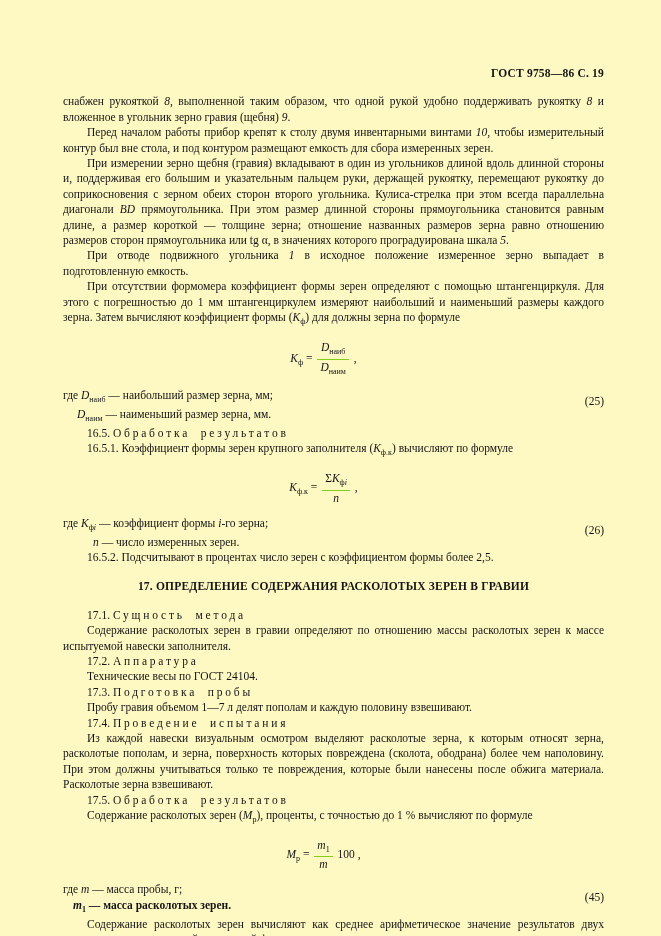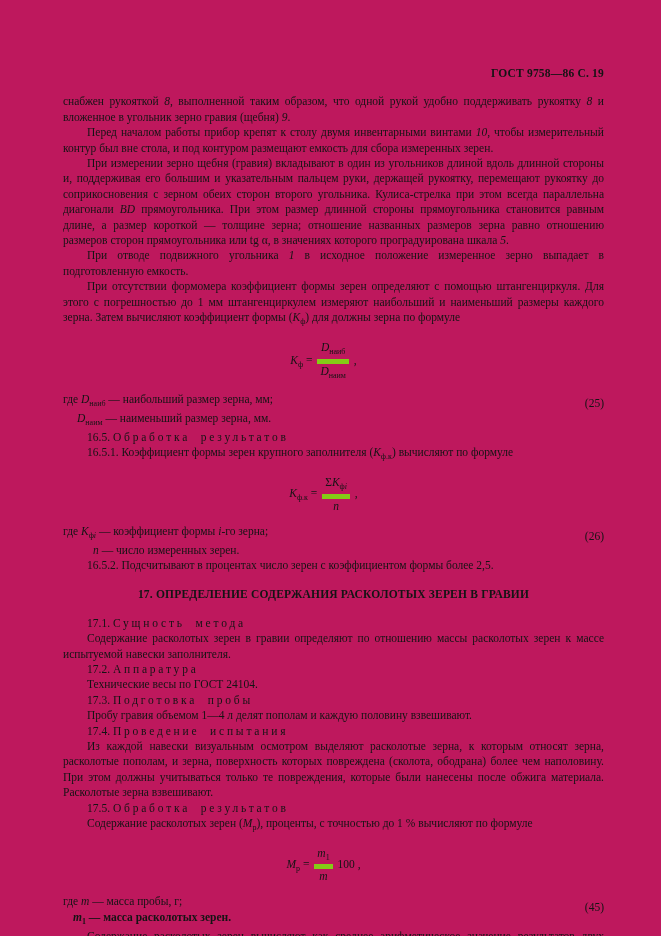--- a/index.html
+++ b/index.html
@@ -1,20 +1,20 @@
 <!DOCTYPE html>
 <html><head>
 <meta charset="utf-8">
 <style>
   html, body { margin:0; padding:0; background:#e8e8e8; }
   .page {
     position: relative;
     width: 661px; height: 936px;
     margin: 0 auto;
-    background: #be185d;
+    background: #fef9c3;
     color: #141414;
     font-family: "Liberation Serif", "DejaVu Serif", serif;
     font-size: 11.5px;
     line-height: 15.4px;
     overflow: hidden;
     box-sizing: border-box;
     padding: 66px 57px 0 63px;
   }
   .header {
     font-weight: bold;
@@ -45,21 +45,21 @@
     margin: 12px 0 11px 0;
     padding-right: 20px;
   }
   .frac {
     display: inline-block;
     vertical-align: middle;
     text-align: center;
     margin: 0 2px;
     line-height: 13px;
   }
-  .frac .num { display: block; border-bottom: 5px solid #84cc16; padding: 0 3px 1px 3px; }
+  .frac .num { display: block; border-bottom: 1px solid #84cc16; padding: 0 3px 1px 3px; }
   .frac .den { display: block; padding: 1px 3px 0 3px; }
   .eqnum {
     position: absolute;
     right: 0; top: 50%;
     transform: translateY(-50%);
     margin-top: 43px;
   }
   .eq { white-space: nowrap; }
 </style>
 </head>
@@ -95,21 +95,21 @@
   <div class="where c26"><span class="rt-i">n</span><span> — число измеренных зерен.</span></div>
   <p class="para"><span>16.5.2. Подсчитывают в процентах число зерен с коэффициентом формы более 2,5.</span></p>
 
   <div class="chapter-heading">17. ОПРЕДЕЛЕНИЕ СОДЕРЖАНИЯ РАСКОЛОТЫХ ЗЕРЕН В ГРАВИИ</div>
 
   <p class="para"><span>17.1. </span><span class="rt-sp">Сущность метода</span></p>
   <p class="para"><span>Содержание расколотых зерен в гравии определяют по отношению массы расколотых зерен к массе испытуемой навески заполнителя.</span></p>
   <p class="para"><span>17.2. </span><span class="rt-sp">Аппаратура</span></p>
   <p class="para"><span>Технические весы по ГОСТ 24104.</span></p>
   <p class="para"><span>17.3. </span><span class="rt-sp">Подготовка пробы</span></p>
-  <p class="para"><span>Пробу гравия объемом 1—4 л делят пополам и каждую половину взвешивают.</span></p>
+  <p class="para"><span>Пробу гравия объемом 1—7 л делят пополам и каждую половину взвешивают.</span></p>
   <p class="para"><span>17.4. </span><span class="rt-sp">Проведение испытания</span></p>
   <p class="para"><span>Из каждой навески визуальным осмотром выделяют расколотые зерна, к которым относят зерна, расколотые пополам, и зерна, поверхность которых повреждена (сколота, ободрана) более чем наполовину. При этом должны учитываться только те повреждения, которые были нанесены после обжига материала. Расколотые зерна взвешивают.</span></p>
   <p class="para"><span>17.5. </span><span class="rt-sp">Обработка результатов</span></p>
   <p class="para"><span>Содержание расколотых зерен (</span><span class="rt-i">М</span><span class="rt-sub">р</span><span>), проценты, с точностью до 1 % вычисляют по формуле</span></p>
 
   <div class="formula">
     <span class="eq"><span><span class="rt-i">М</span><span class="rt-sub">р</span><span> = </span></span><span class="frac"><span class="num"><span class="rt-i">m</span><span class="rt-sub">1</span></span><span class="den"><span class="rt-i">m</span></span></span><span><span> 100 ,</span></span></span>
     <span class="eqnum">(45)</span>
   </div>
 

